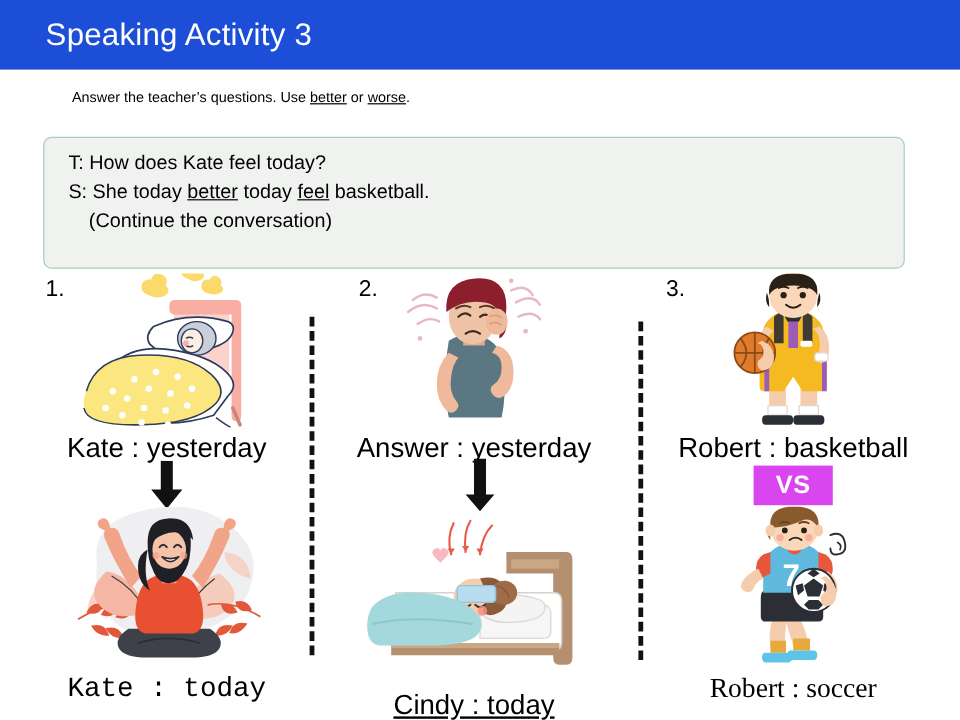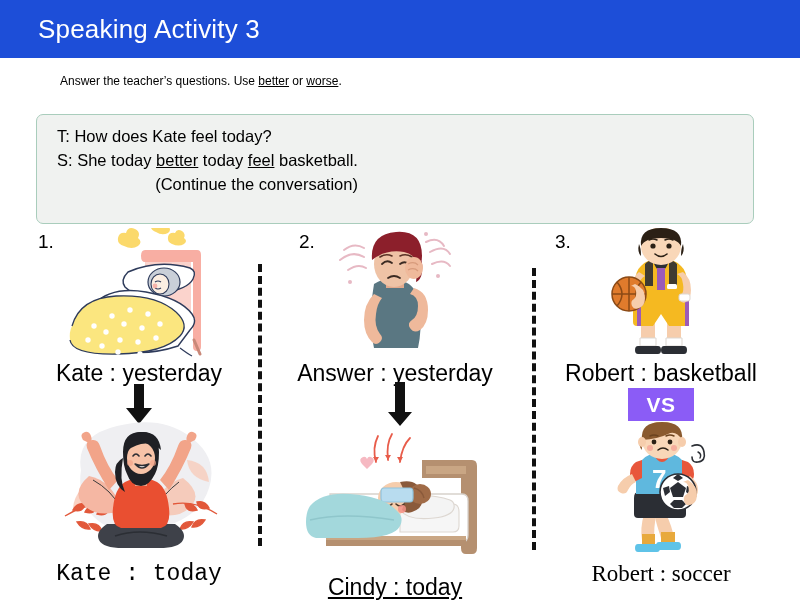--- a/index.html
+++ b/index.html
@@ -59,21 +59,21 @@
     box-sizing: border-box;
   }
   #dialogue-lines {
     position: absolute;
     left: 20px;
     top: 9px;
     font-size: 16.5px;
     line-height: 24px;
     white-space: nowrap;
   }
-  .indent { padding-left: 17px; display: block; text-align: right; }
+  .indent { padding-left: 17px; display: block; }
 
   
   .col-num {
     position: absolute;
     font-size: 19px;
   }
   #num-1 { left: 38px;  top: 231px; }
   #num-2 { left: 299px; top: 231px; }
   #num-3 { left: 555px; top: 231px; }
 
@@ -105,21 +105,21 @@
   #arrow-kate  { left: 123px; top: 384px; }
   #arrow-cindy { left: 387px; top: 382px; }
 
   
   #vs-badge {
     position: absolute;
     left: 628px;
     top: 388px;
     width: 66px;
     height: 33px;
-    background: #8b5cf6;
+    background: #d946ef;
     color: #ffffff;
     font-size: 21px;
     font-weight: bold;
     display: flex;
     align-items: center;
     justify-content: center;
     letter-spacing: .5px;
   }
 
   

